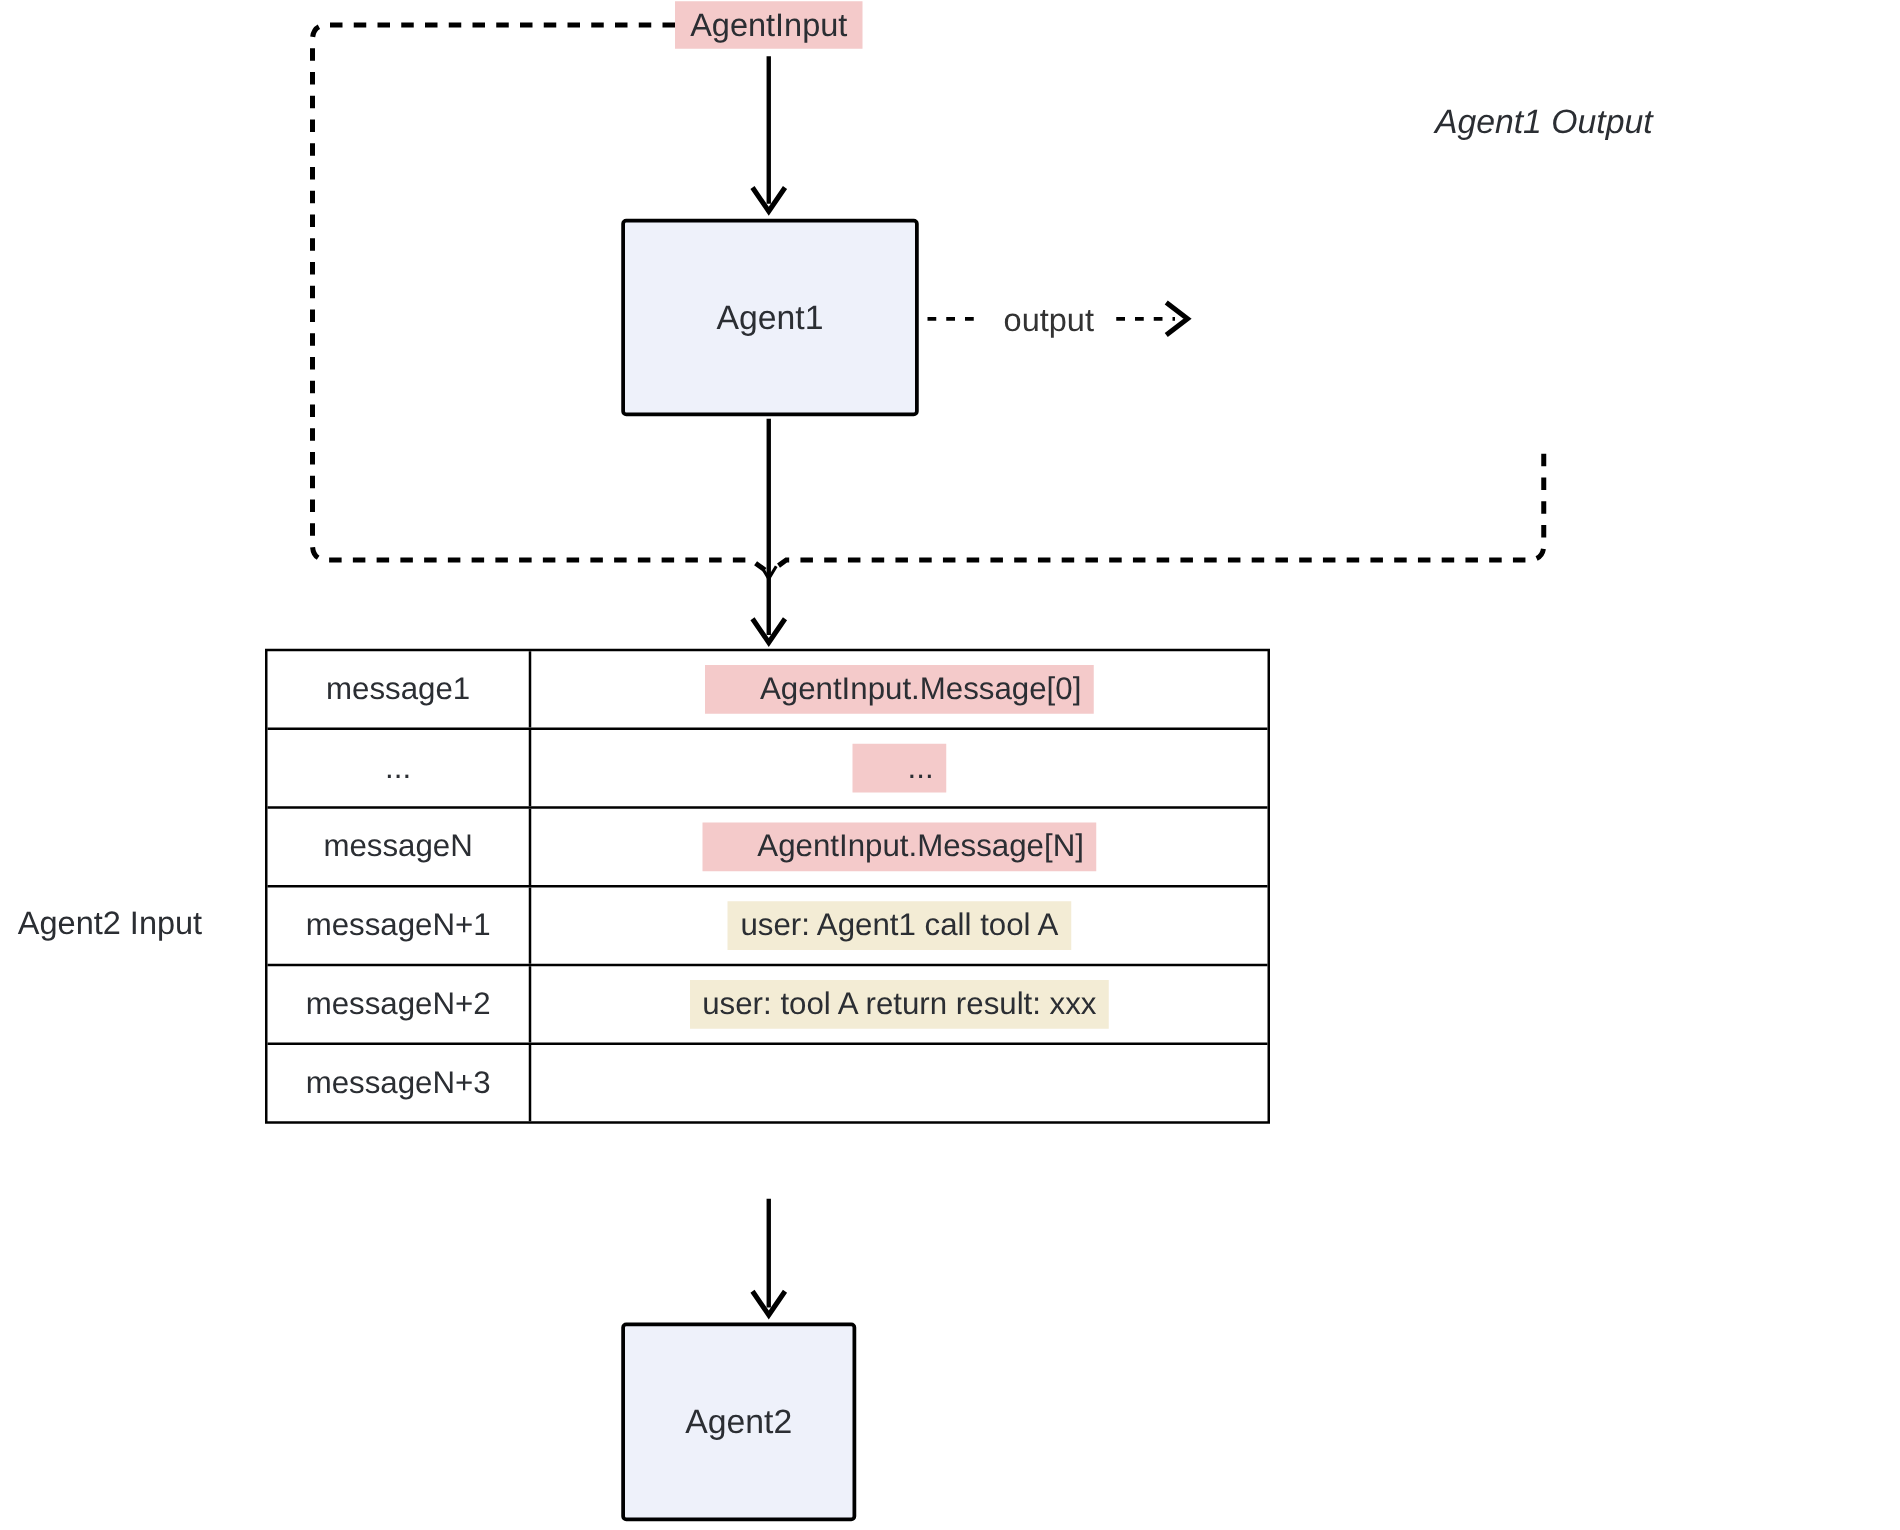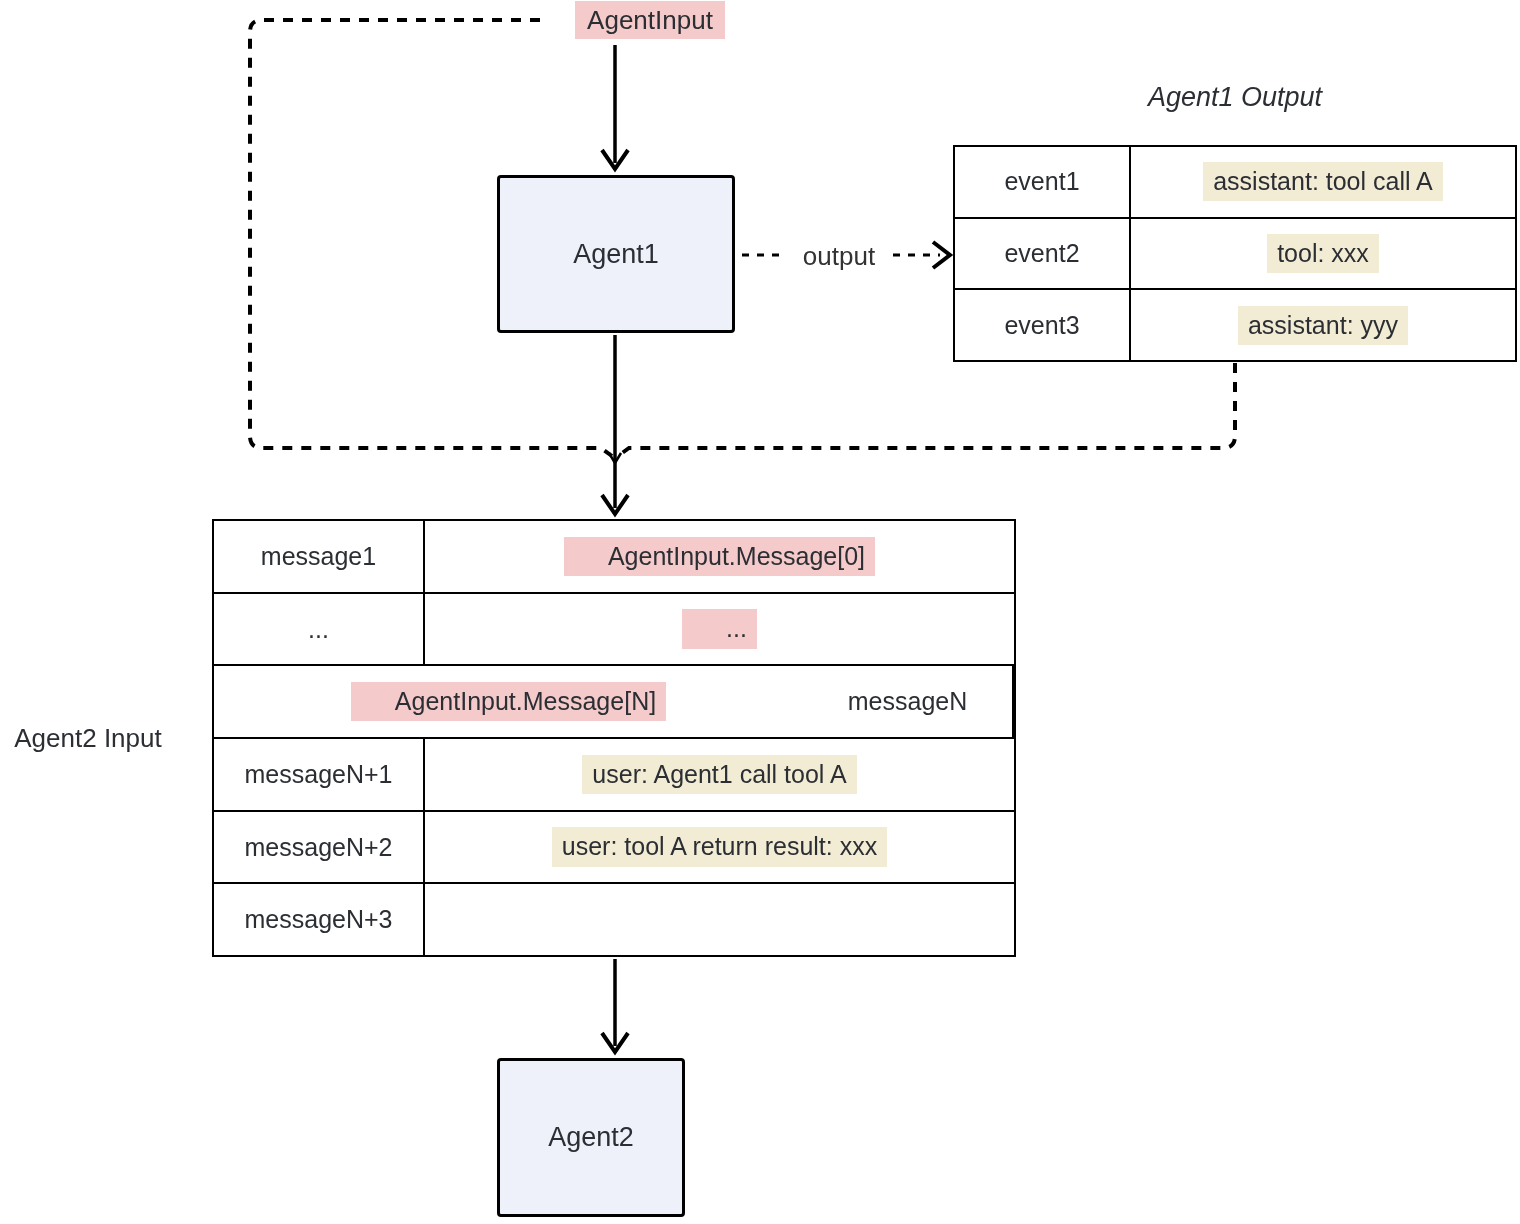--- a/index.html
+++ b/index.html
@@ -18,41 +18,41 @@
     position:absolute;display:flex;align-items:center;justify-content:center;
     background:var(--node-fill);border:3.5px solid var(--line);border-radius:4px;
     font-size:27px;color:var(--text);
   }
   .node-agent1{left:497px;top:175px;width:238px;height:158px;}
   .node-agent2{left:497px;top:1058px;width:188px;height:159px;}
 
   .agent-input-label{
     position:absolute;left:540px;top:1px;width:150px;height:38px;
     display:flex;align-items:center;justify-content:center;
-    background:var(--pink);font-size:26px;color:var(--text);margin-left:35px;
+    background:var(--pink);font-size:26px;color:var(--text);
   }
   .edge-label-output{
     position:absolute;left:788px;top:239px;width:102px;height:34px;
     display:flex;align-items:center;justify-content:center;
     font-size:26px;color:#333333;
   }
   .table-title{
     position:absolute;left:953px;top:79px;width:564px;height:36px;
     display:flex;align-items:center;justify-content:center;
     font-size:27px;color:var(--text);font-style:italic;
   }
   .side-label{
     position:absolute;left:2px;top:721px;width:172px;height:34px;
     display:flex;align-items:center;justify-content:center;
     font-size:26px;color:var(--text);
   }
 
   .tbl{position:absolute;display:flex;flex-direction:column;border:2.5px solid var(--line);background:#ffffff;}
   .tbl-agent1-output{left:953px;top:145px;width:564px;height:217px;}
-  .tbl-agent2-input{left:212px;top:519px;width:804px;height:438px;}
+  .tbl-agent2-input{left:212px;top:519px;width:804px;height:380px;}
   .tr{flex:1;display:flex;border-bottom:2.5px solid var(--line);}
   .tr:last-child{border-bottom:none;}
   .td{display:flex;align-items:center;justify-content:center;font-size:25px;color:var(--text);}
   .td.key{border-right:2.5px solid var(--line);flex:none;}
   .tbl-agent1-output .td.key{width:176px;}
   .tbl-agent2-input .td.key{width:211px;}
   .td.val{flex:1;}
   .hl{padding:4px 10px;line-height:1.25;white-space:nowrap;}
   .hl-pink{background:var(--pink);padding-left:44px;}
   .hl-tan{background:var(--tan);}
@@ -93,61 +93,41 @@
   </svg>
 
   <div class="agent-input-label">AgentInput</div>
 
   <div class="node node-agent1">Agent1</div>
 
   <div class="edge-label-output">output</div>
 
   <div class="table-title">Agent1 Output</div>
 
-  <div class="tbl tbl-agent1-output">
-    <div class="tr">
-      <div class="td key">event1</div>
-      <div class="td val">
-        <span class="hl hl-tan">assistant: tool call A</span>
-      </div>
-    </div>
-    <div class="tr">
-      <div class="td key">event2</div>
-      <div class="td val">
-        <span class="hl hl-tan">tool: xxx</span>
-      </div>
-    </div>
-    <div class="tr">
-      <div class="td key">event3</div>
-      <div class="td val">
-        <span class="hl hl-tan">assistant: yyy</span>
-      </div>
-    </div>
-  </div>
 
   <div class="side-label">Agent2 Input</div>
 
   <div class="tbl tbl-agent2-input">
     <div class="tr">
       <div class="td key">message1</div>
       <div class="td val">
         <span class="hl hl-pink">AgentInput.Message[0]</span>
       </div>
     </div>
     <div class="tr">
       <div class="td key">...</div>
       <div class="td val">
         <span class="hl hl-pink">...</span>
       </div>
     </div>
     <div class="tr">
+      <div class="td key">messageN</div>
       <div class="td val">
         <span class="hl hl-pink">AgentInput.Message[N]</span>
       </div>
-      <div class="td key">messageN</div>
     </div>
     <div class="tr">
       <div class="td key">messageN+1</div>
       <div class="td val">
         <span class="hl hl-tan">user: Agent1 call tool A</span>
       </div>
     </div>
     <div class="tr">
       <div class="td key">messageN+2</div>
       <div class="td val">

